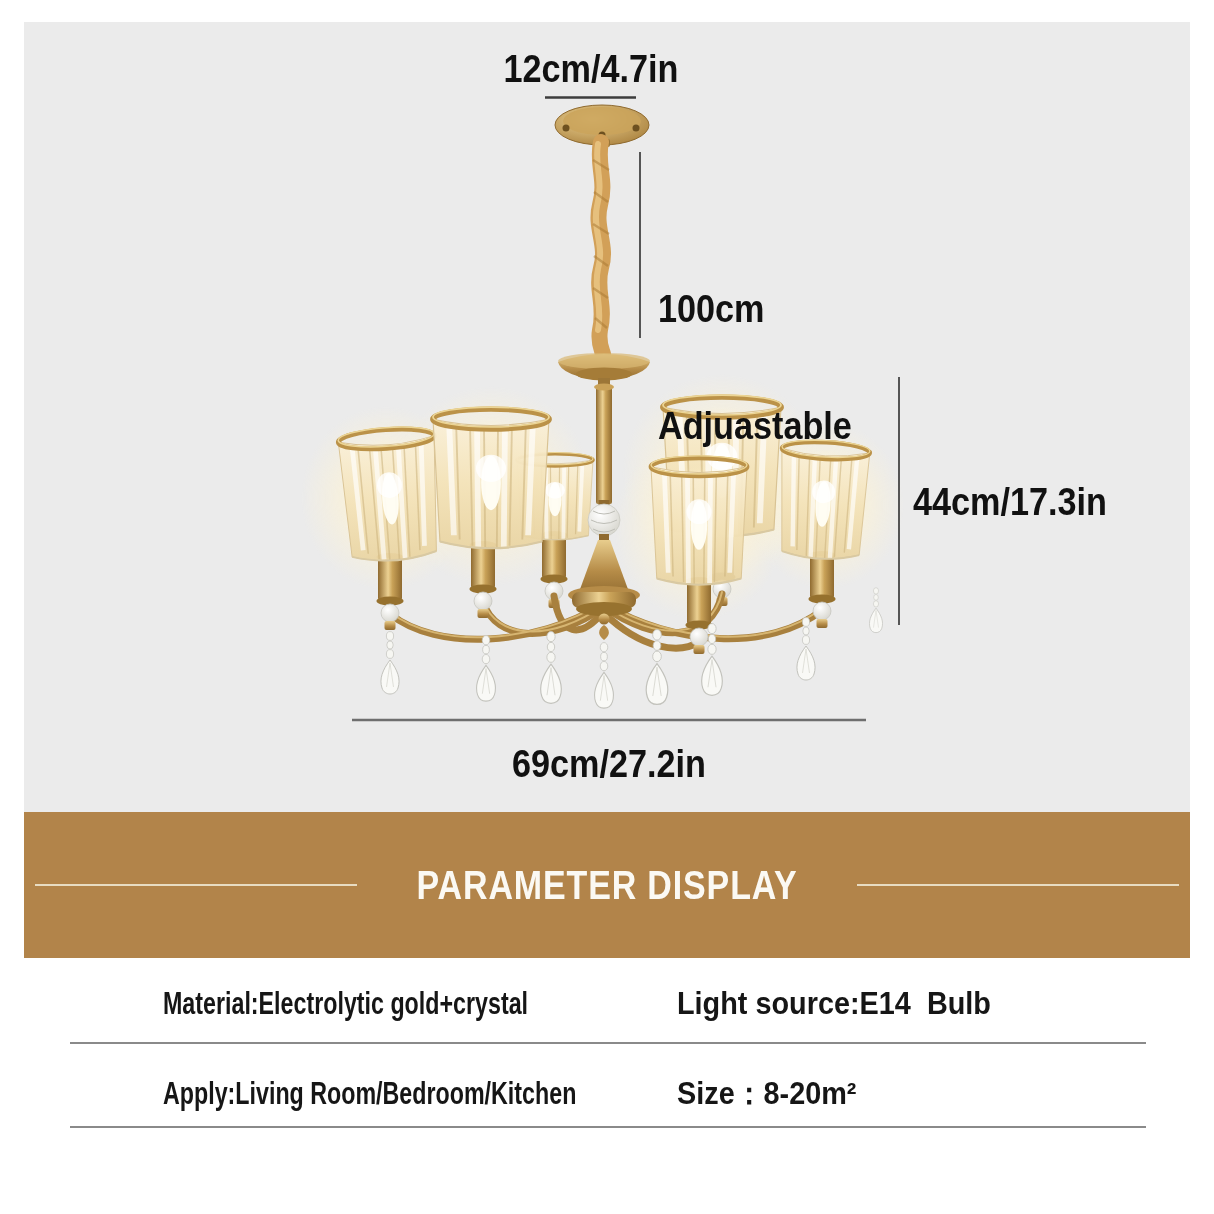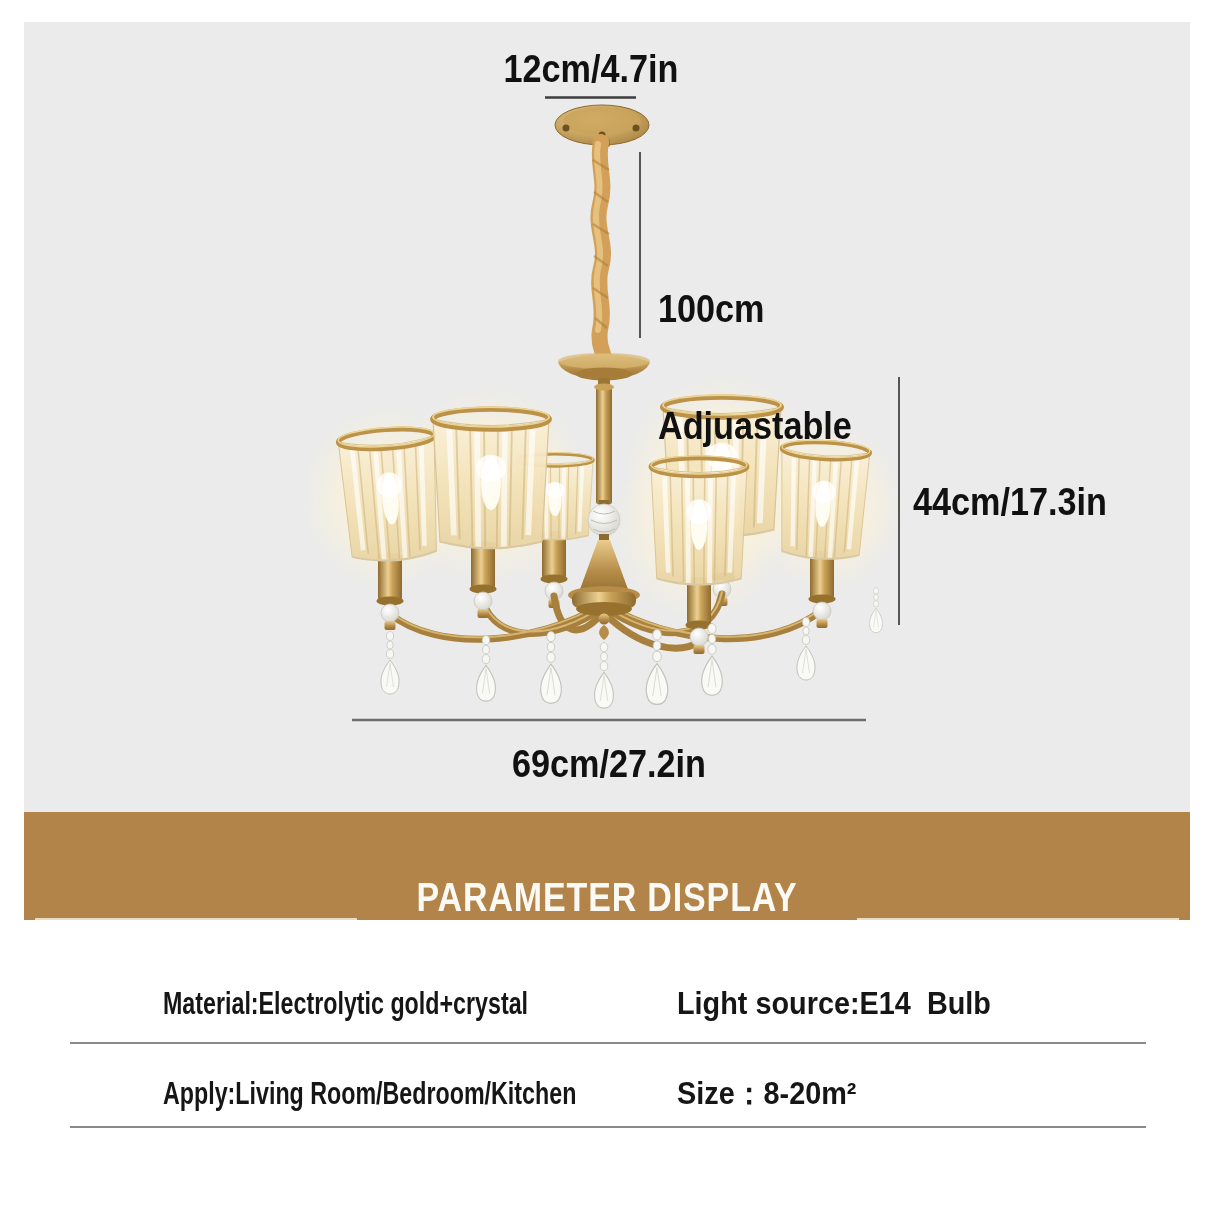--- a/index.html
+++ b/index.html
@@ -17,22 +17,22 @@
   .dim-text{
     position:absolute;font-weight:700;font-size:38px;line-height:40px;
     color:#111111;white-space:pre;transform:scaleX(.9);
   }
   .dim-top{left:441px;top:49px;width:300px;text-align:center;transform-origin:center;}
   .dim-cord{left:658px;top:212px;transform-origin:left;line-height:39px;}
   .dim-right{left:913px;top:482px;transform-origin:left;}
   .dim-bottom{left:459px;top:744px;width:300px;text-align:center;transform-origin:center;}
   
   .banner{
-    position:absolute;left:24px;top:812px;width:1166px;height:108px;
-    background:#b2844a;display:flex;align-items:flex-end;justify-content:center;
+    position:absolute;left:24px;top:812px;width:1166px;height:146px;
+    background:#b2844a;display:flex;align-items:center;justify-content:center;
   }
   .banner .rule{width:322px;height:2px;background:#e8dcc2;flex:0 0 auto;}
   .banner .title{
     margin:0 26px;color:#fbf9f3;font-size:40px;font-weight:700;
     letter-spacing:1px;transform:scaleX(.85);white-space:pre;
   }
   
   .param{
     position:absolute;font-size:31px;font-weight:700;line-height:38px;
     color:#161616;white-space:pre;transform-origin:left center;

